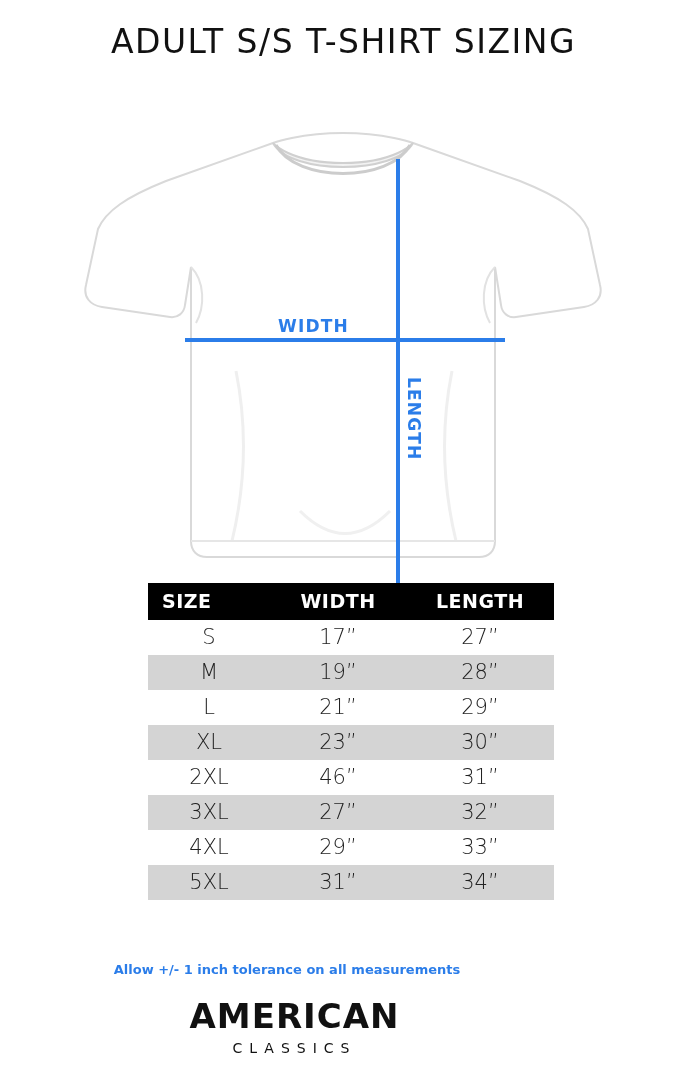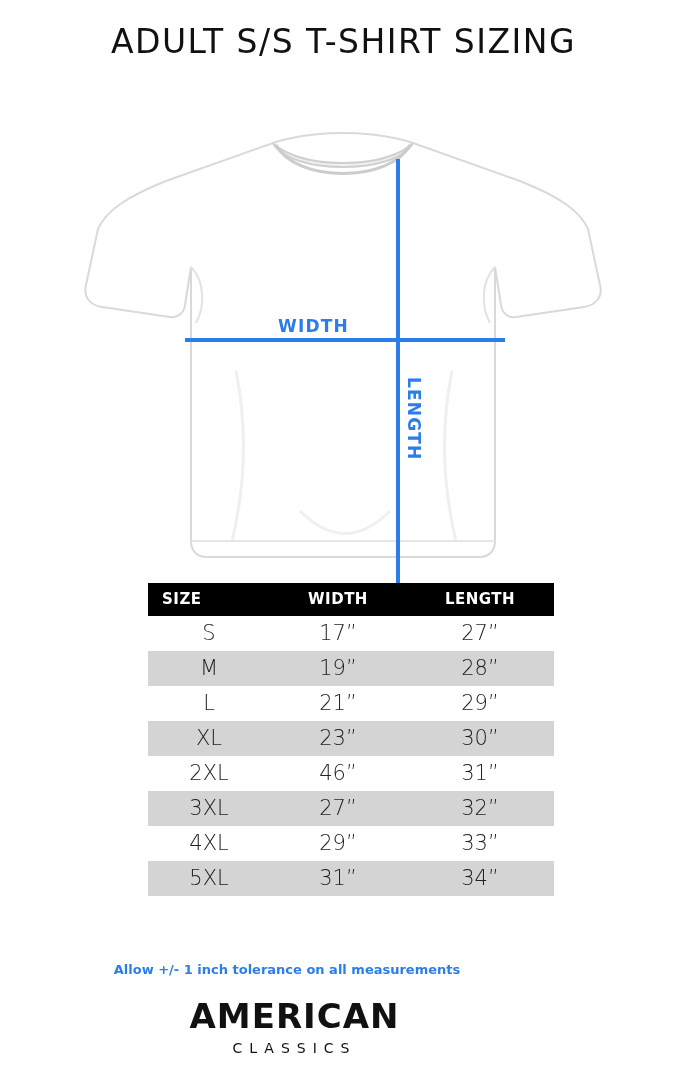--- a/index.html
+++ b/index.html
@@ -91,21 +91,21 @@
     width: 392px;
   }
   table.size-table {
     border-collapse: collapse;
     width: 392px;
     table-layout: fixed;
   }
   table.size-table th {
     background: #000000;
     color: #ffffff;
-    font-size: 15px;
+    font-size: 19px;
     font-weight: bold;
     padding: 7px 0 8px 0;
     letter-spacing: 0.5px;
     font-family: "DejaVu Sans", sans-serif;
     margin-left: 44px;
   }
   table.size-table th.c0 { text-align: left; padding-left: 14px; width: 108px; }
   table.size-table th.c1 { text-align: center; width: 136px; }
   table.size-table th.c2 { text-align: center; width: 148px; }
 

